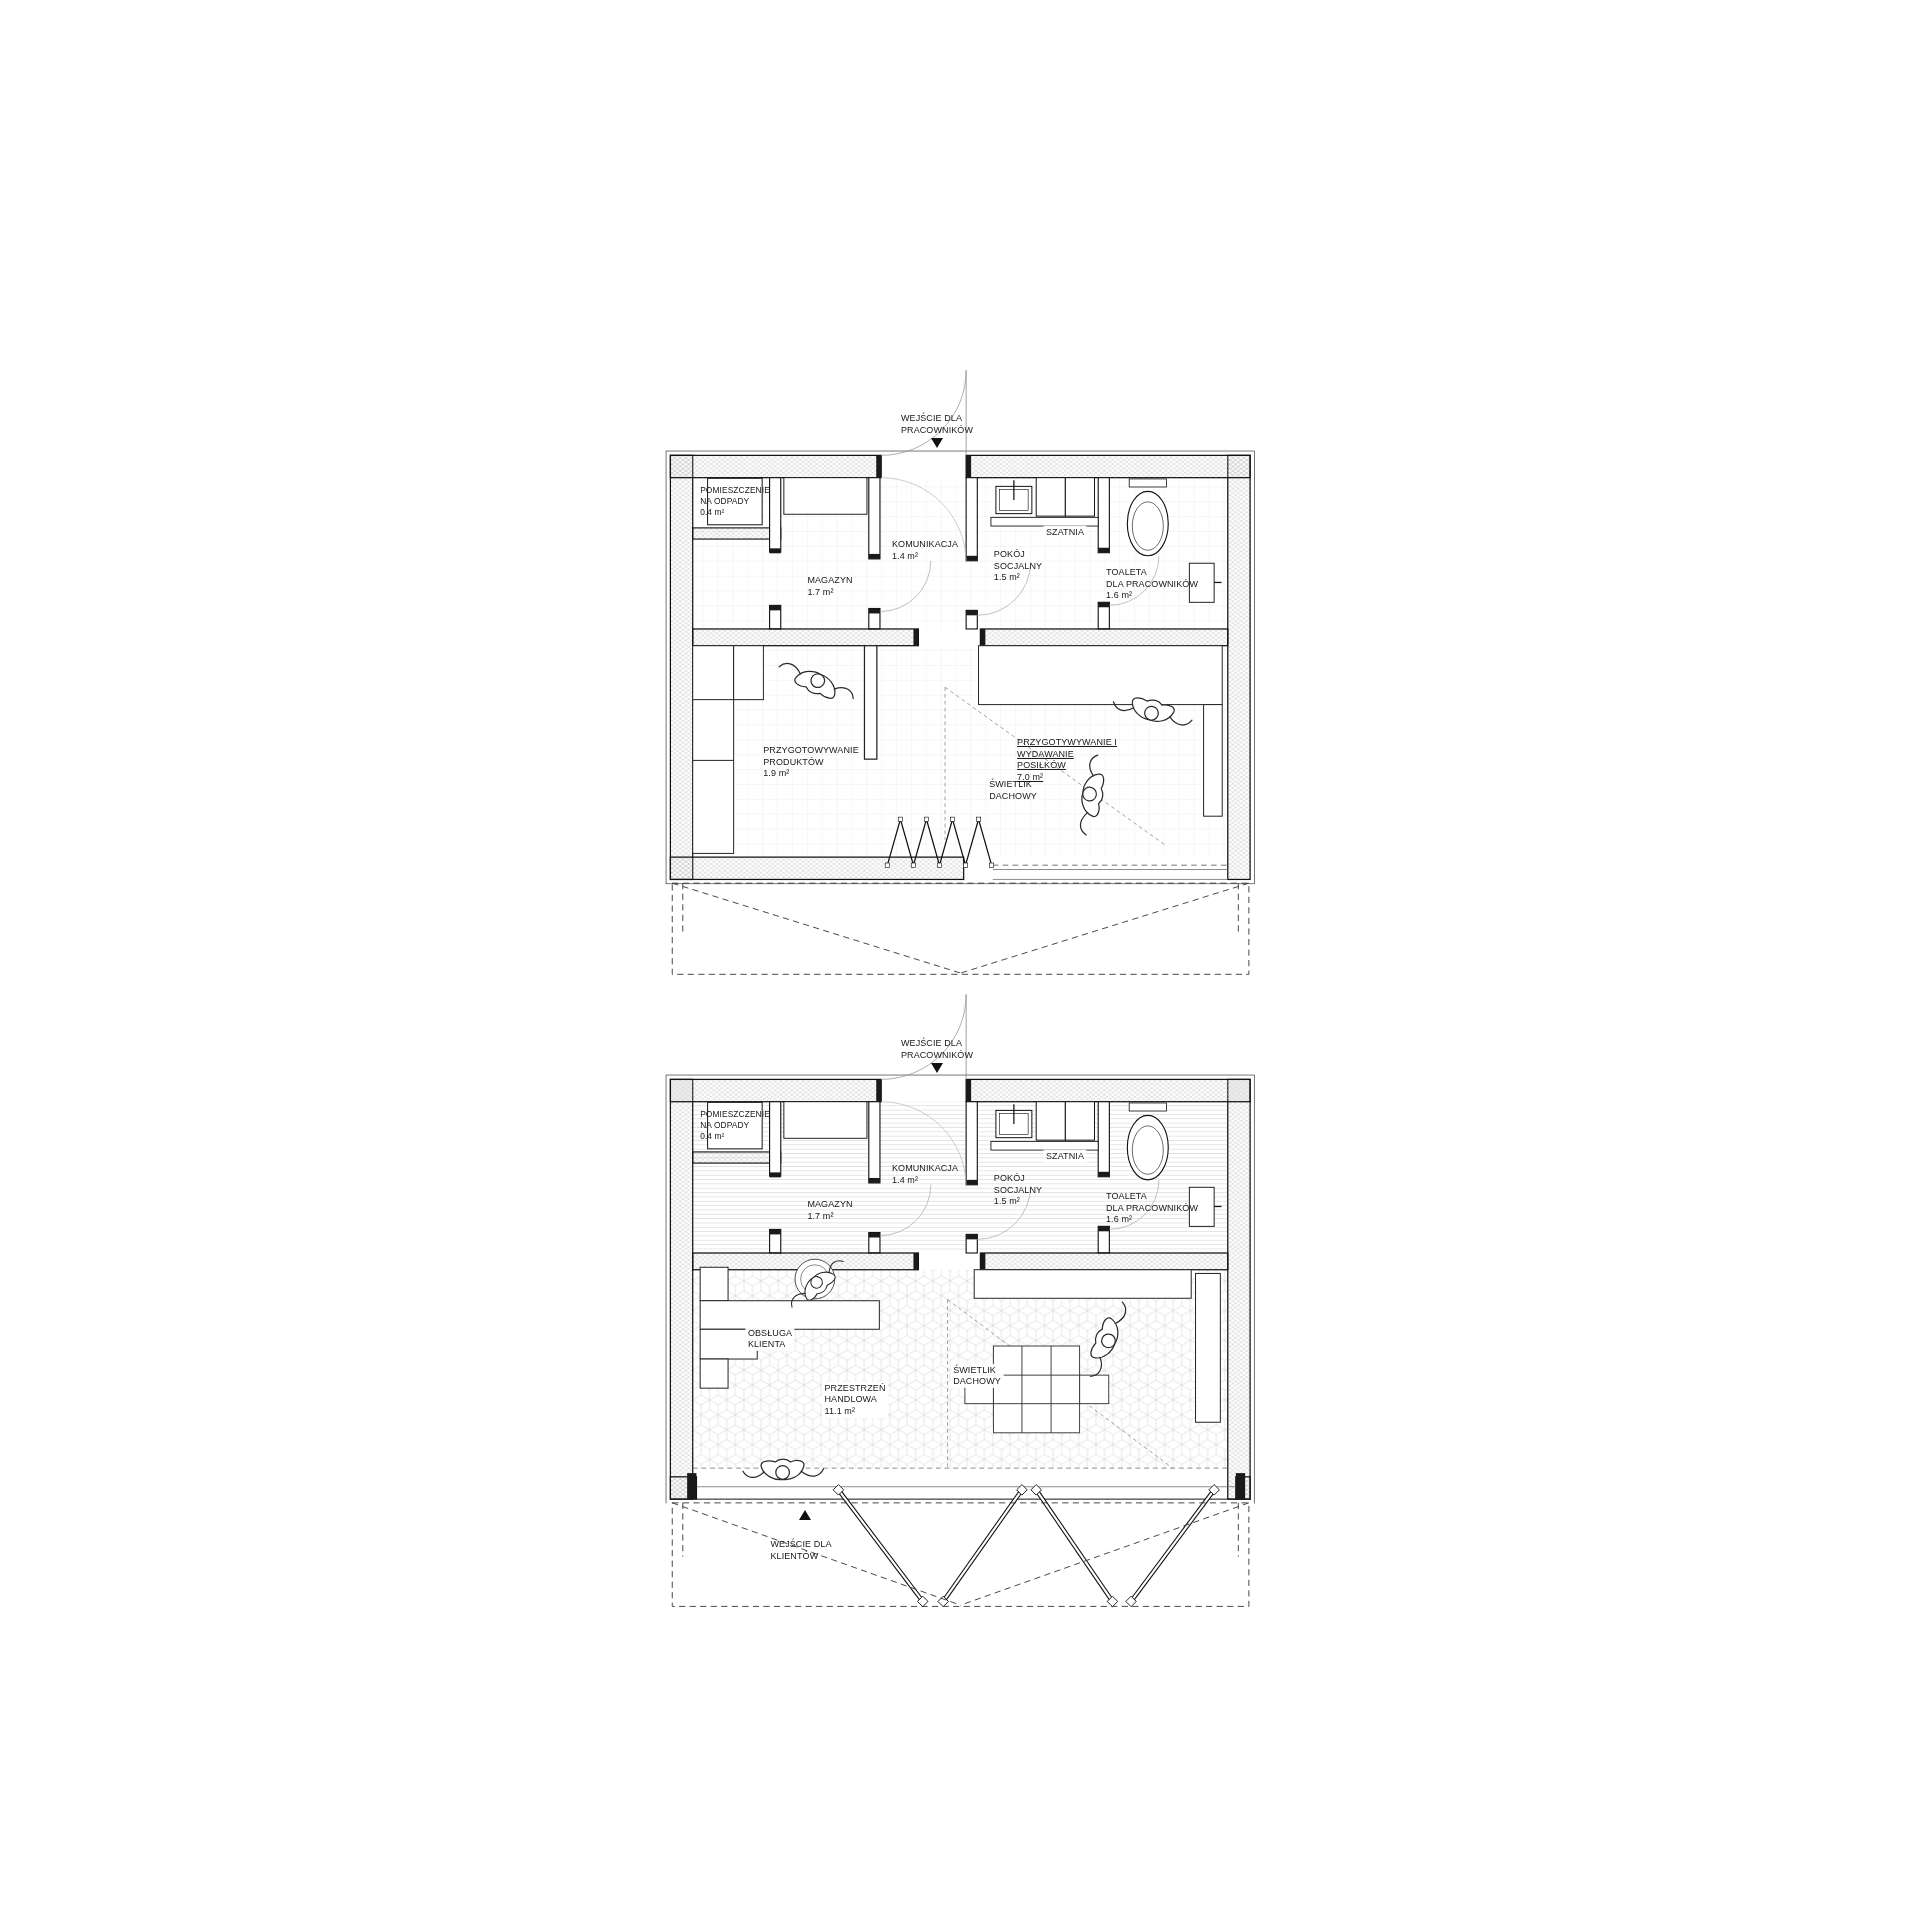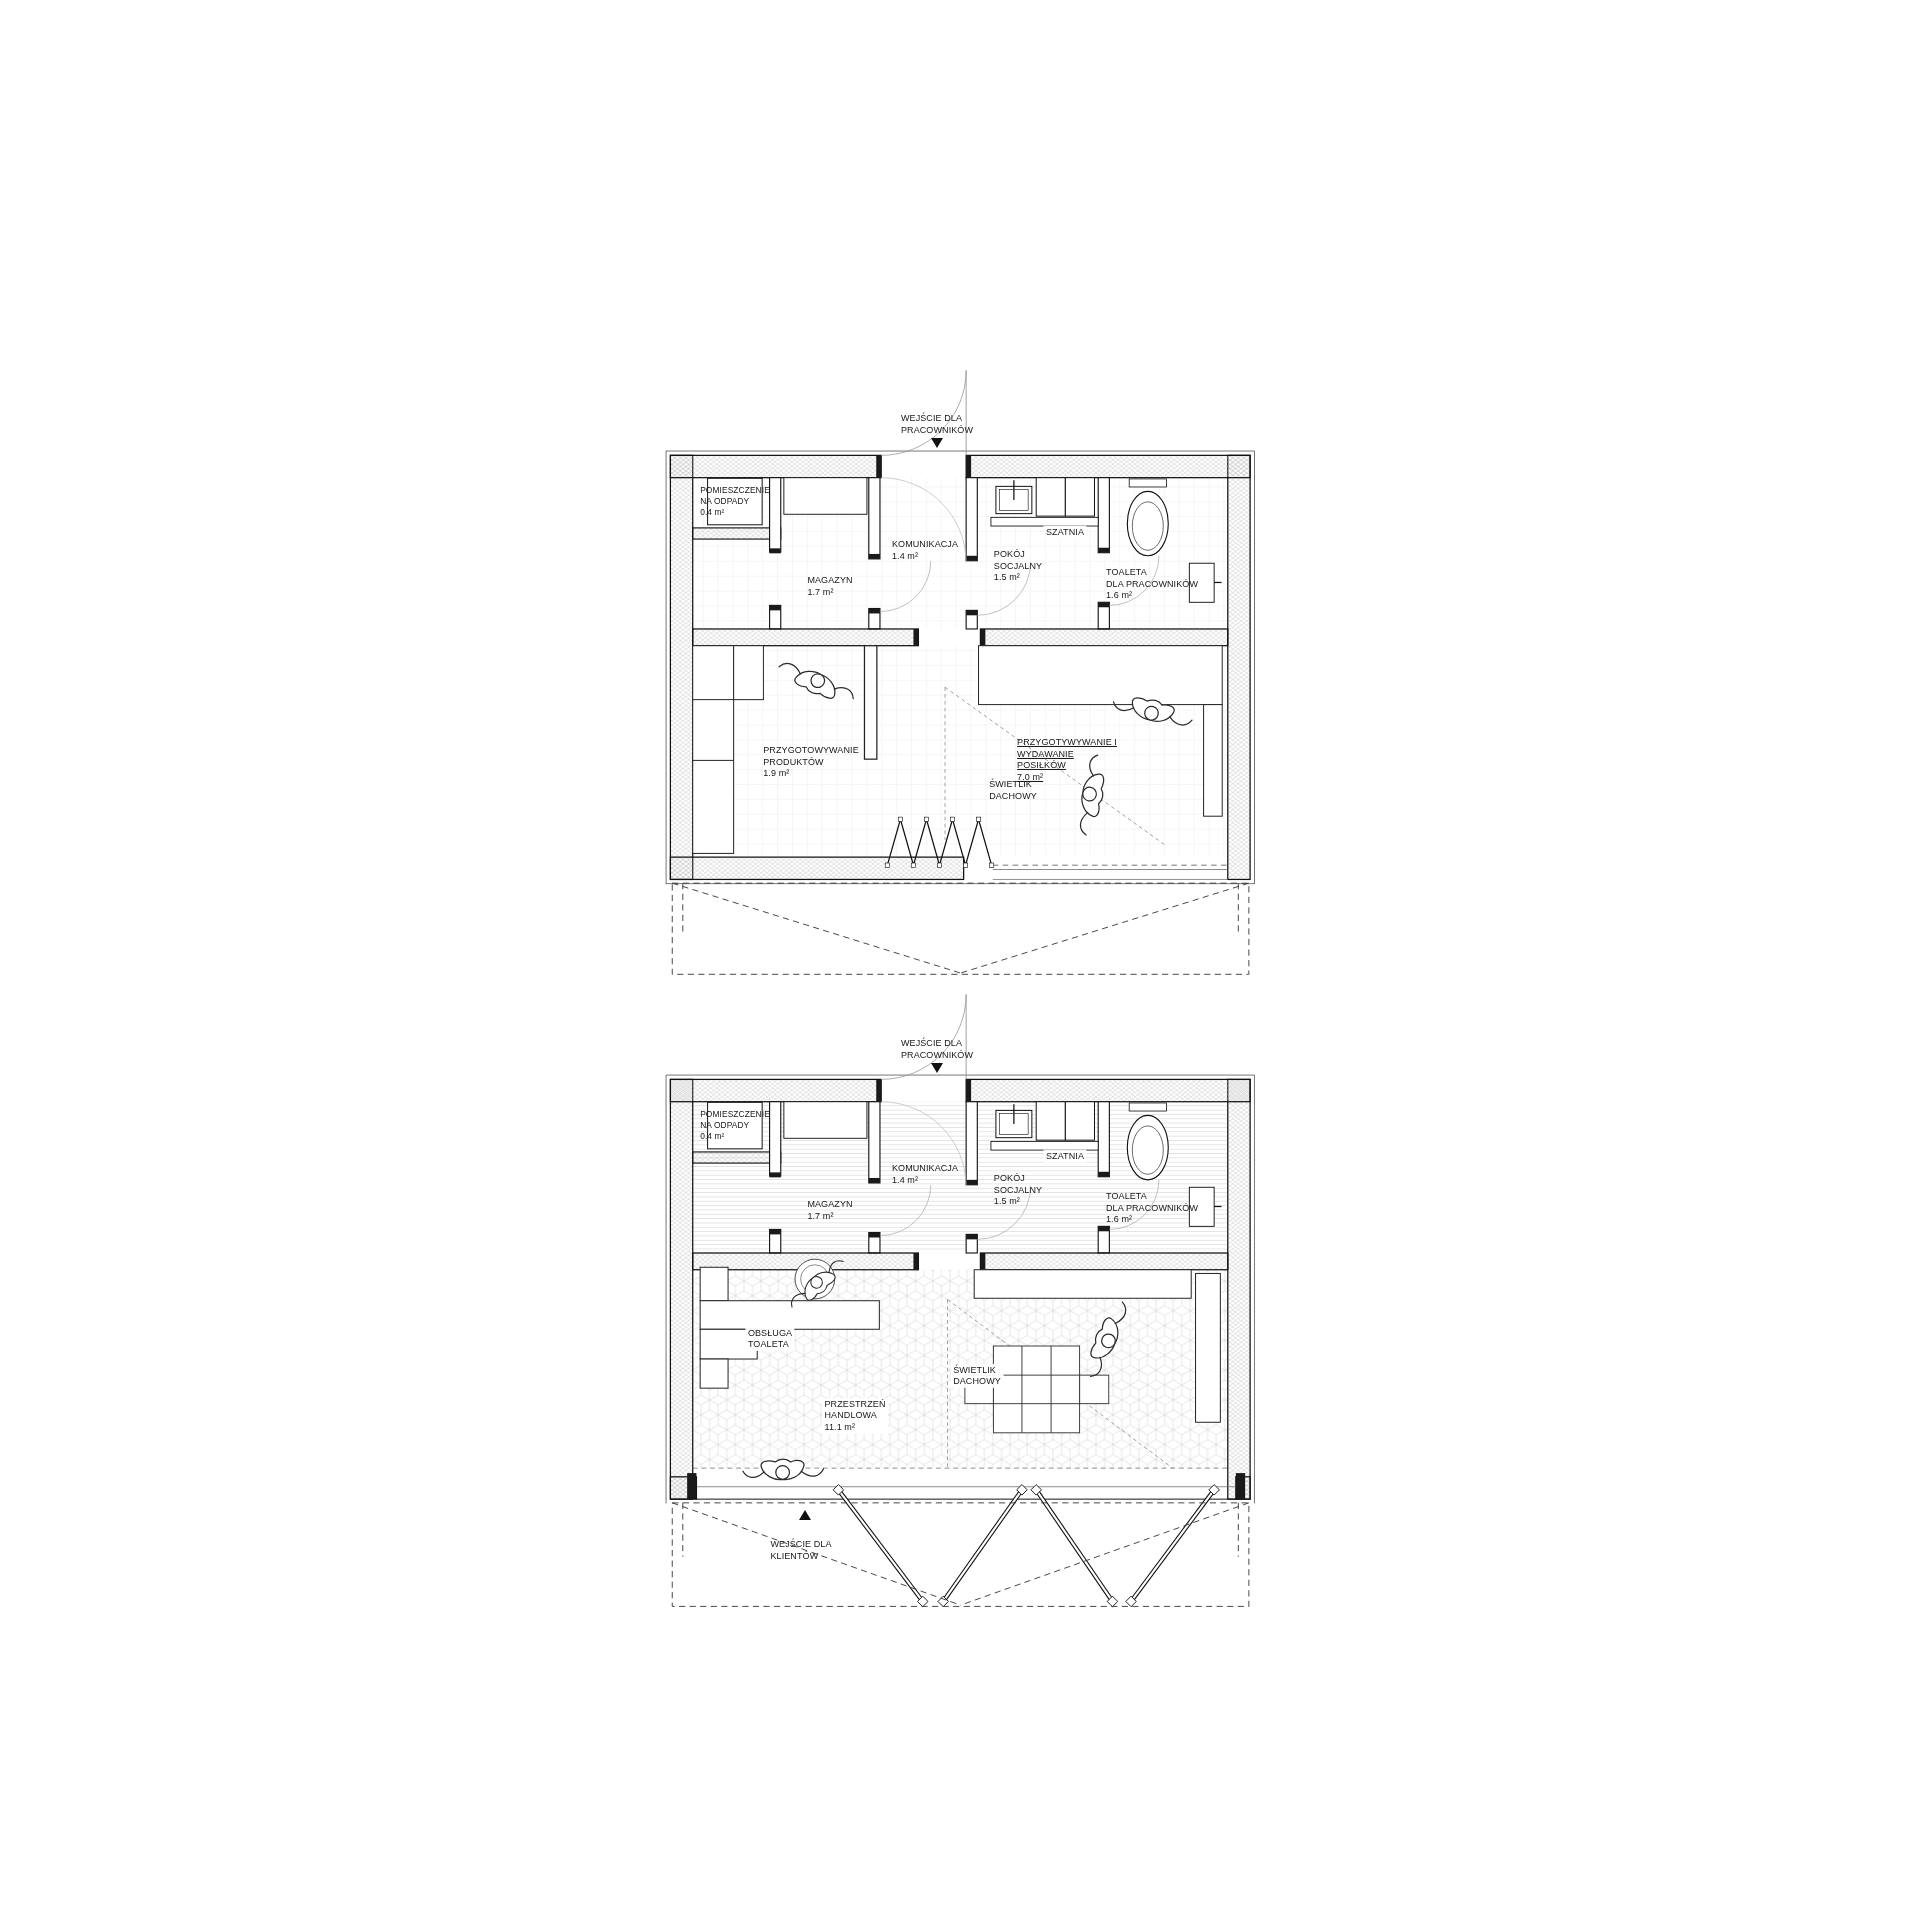--- a/index.html
+++ b/index.html
@@ -312,22 +312,22 @@
   <div class="label" style="left:267px;top:167px;">KOMUNIKACJA
 1.4 m²</div>
   <div class="label" style="left:360px;top:182px;">POKÓJ
 SOCJALNY
 1.5 m²</div>
   <div class="label bg" style="left:407px;top:112px;">SZATNIA</div>
   <div class="label" style="left:494px;top:200px;">TOALETA
 DLA PRACOWNIKÓW
 1.6 m²</div>
   <div class="label bg" style="left:112px;top:295px;">OBSŁUGA
-TOALETA</div>
-  <div class="label bg" style="left:197px;top:372px;">PRZESTRZEŃ
+KLIENTA</div>
+  <div class="label bg" style="left:197px;top:356px;">PRZESTRZEŃ
 HANDLOWA
 11.1 m²</div>
   <div class="label bg" style="left:319px;top:332px;">ŚWIETLIK
 DACHOWY</div>
   <div class="tri tri-up" style="left:147px;top:507px;"></div>
   <div class="label" style="left:143px;top:543px;">WEJŚCIE DLA
 KLIENTÓW</div>
 </div>
 
 

